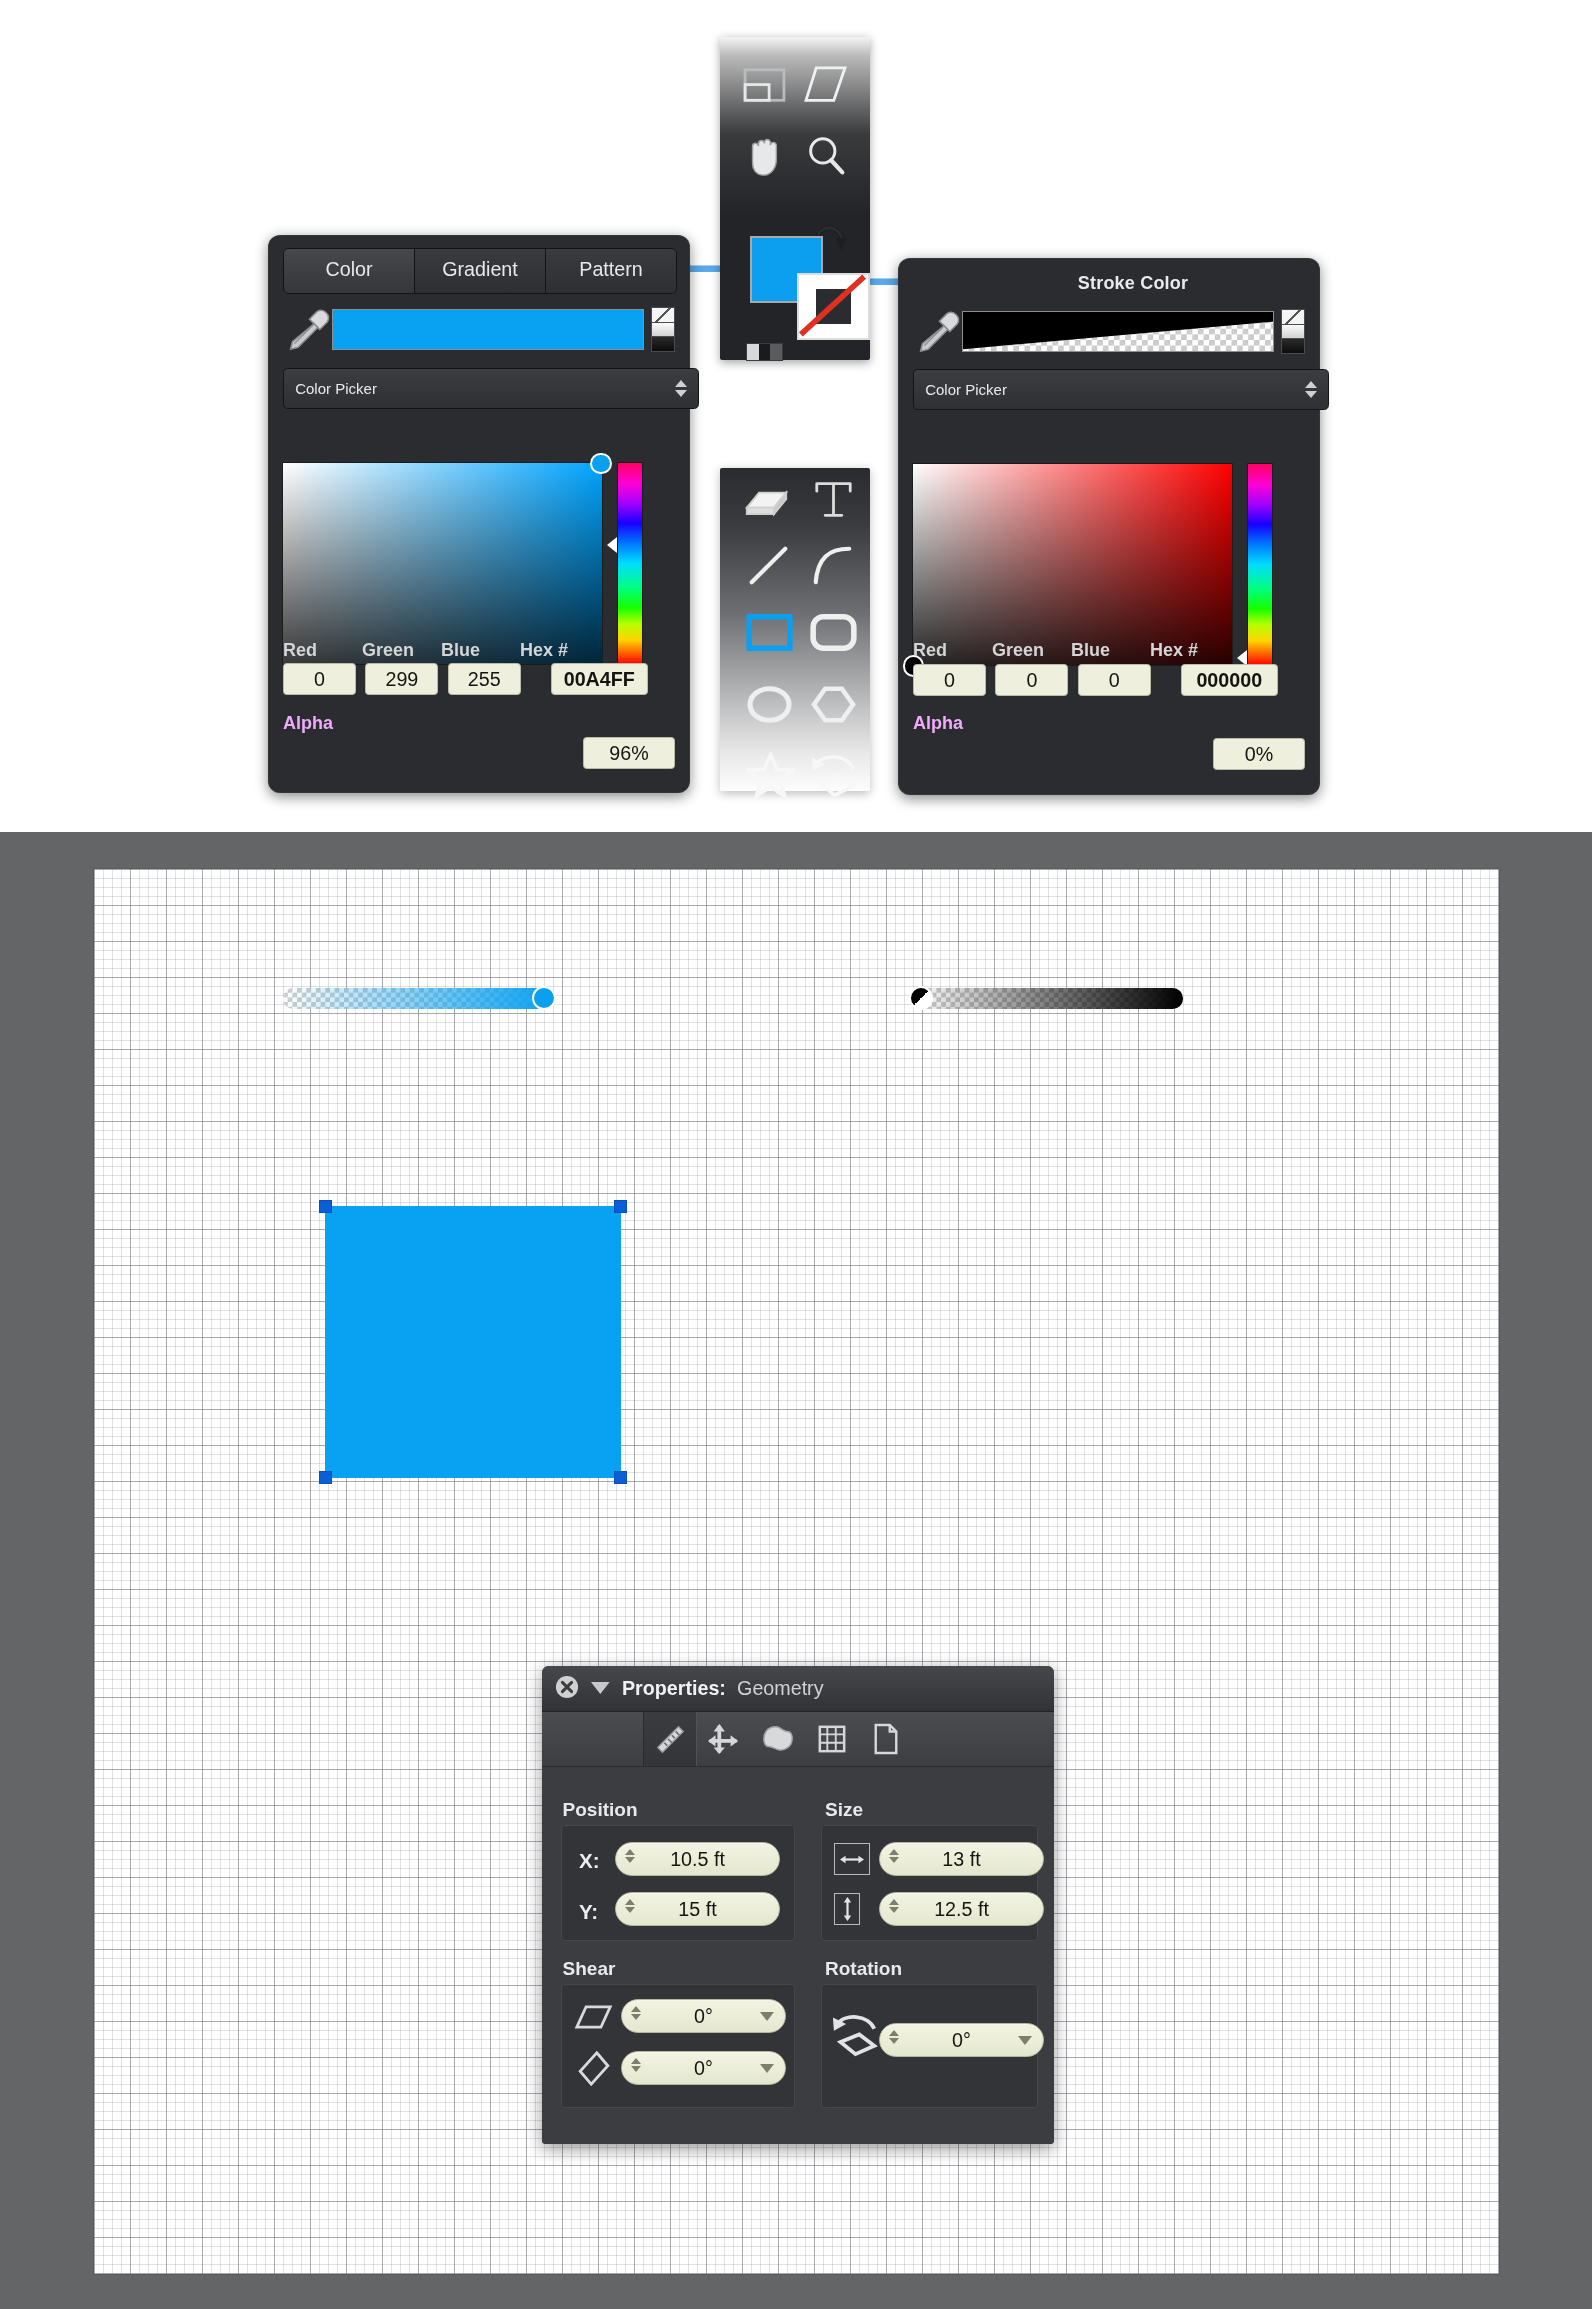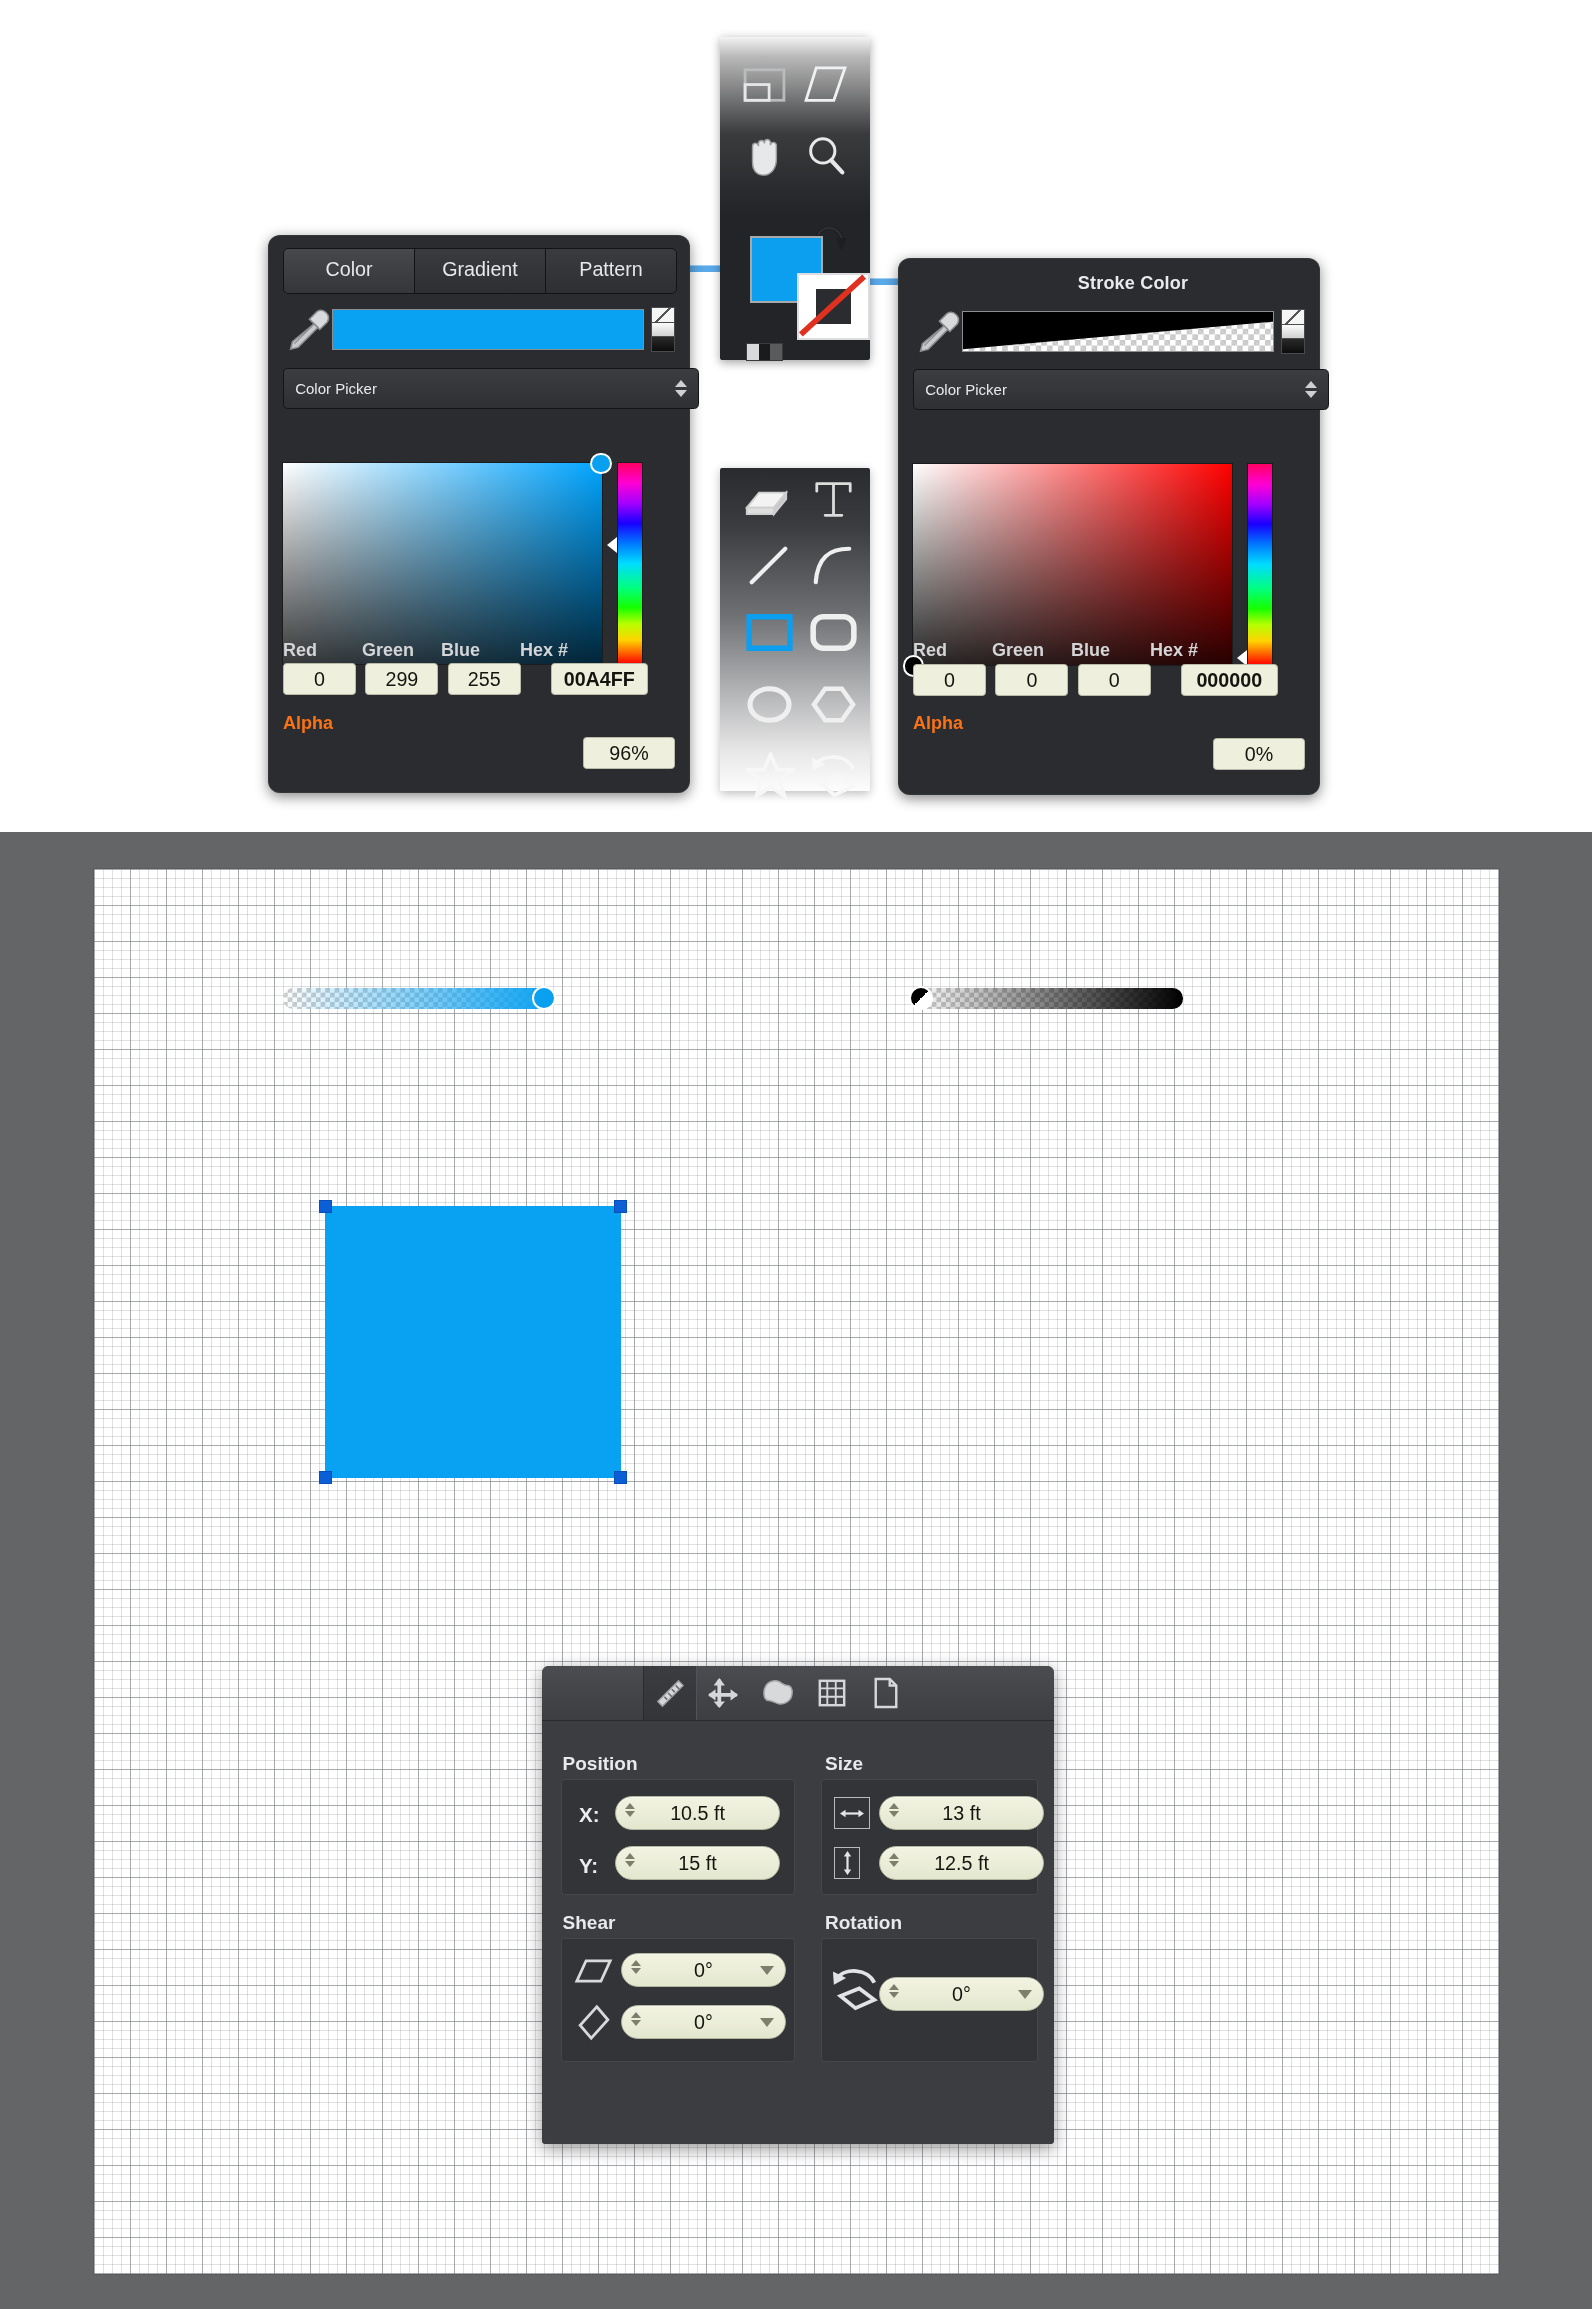--- a/index.html
+++ b/index.html
@@ -113,21 +113,21 @@
   
   .chan-labels,.chan-fields{display:flex;}
   .chan-labels span{color:#d4d5d7;font-size:18px;font-weight:bold;}
   .field{
     background:#eef0dd;border-radius:3.7px;border:0.9px solid #b9bba8;
     color:#15150f;font-size:19.7px;text-align:center;
     display:flex;align-items:center;justify-content:center;box-sizing:border-box;
   }
   .field.bold{font-weight:bold;}
 
-  .alpha-label{color:#f97316;font-size:18px;font-weight:bold;}
+  .alpha-label{color:#f0abfc;font-size:18px;font-weight:bold;}
   .alpha-track{
     height:20.6px;border-radius:10.3px;position:relative;overflow:visible;
     background-image:
       linear-gradient(45deg,#c9c9c9 25%,transparent 25%,transparent 75%,#c9c9c9 75%),
       linear-gradient(45deg,#c9c9c9 25%,#ffffff 25%,#ffffff 75%,#c9c9c9 75%);
     background-size:9.4px 9.4px;background-position:0 0,4.7px 4.7px;
   }
   .alpha-fill{position:absolute;inset:0;border-radius:10.3px;}
   .alpha-knob{position:absolute;width:24px;height:24px;border-radius:50%;
     border:2.8px solid #ffffff;box-sizing:border-box;top:-1.9px;}
@@ -450,20 +450,35 @@
 
   <div class="alpha-label abs" style="left:15px;top:455px;">Alpha</div>
   <div class="alpha-track abs" style="left:15px;top:483px;width:270px;">
     <div class="alpha-fill" style="background:linear-gradient(to right,rgba(0,0,0,0),rgba(0,0,0,1));"></div>
     <div class="alpha-knob" style="left:-3.7px;background:linear-gradient(135deg,#000 50%,#fff 50%);"></div>
   </div>
   <div class="field abs" style="left:315px;top:480px;width:92px;height:32px;">0%</div>
 </div>
 
 <div class="abs" id="properties">
+  <div id="prop-titlebar">
+    <span>
+      <svg width="24" height="24" viewBox="0 0 26 26">
+          <circle cx="13" cy="13" r="12" fill="#cfd0d2"></circle>
+          <path d="M8 8 L18 18 M18 8 L8 18" stroke="#3b3d41" stroke-width="3.2" stroke-linecap="round"></path>
+        </svg>
+    </span>
+    <span>
+      <svg width="20.6" height="15" viewBox="0 0 22 16">
+          <polygon points="1,2 21,2 11,15" fill="#c7c8ca"></polygon>
+        </svg>
+    </span>
+    <span id="prop-title-label">Properties:</span>
+    <span id="prop-title-value">Geometry</span>
+  </div>
 
   <div id="prop-toolbar">
     <div class="prop-tool active">
       <svg width="32" height="32" viewBox="0 0 34 34">
           <polygon points="4,26 26,4 31,9 9,31" fill="#d6d7d9" stroke="#9a9b9d" stroke-width="1.5"></polygon>
           <path d="M11 21 l3 3 M15 17 l4 4 M19 13 l3 3 M23 9 l4 4" stroke="#6b6c6e" stroke-width="1.8"></path>
         </svg>
     </div>
     <div class="prop-tool">
       <svg width="34" height="32" viewBox="0 0 36 34">

